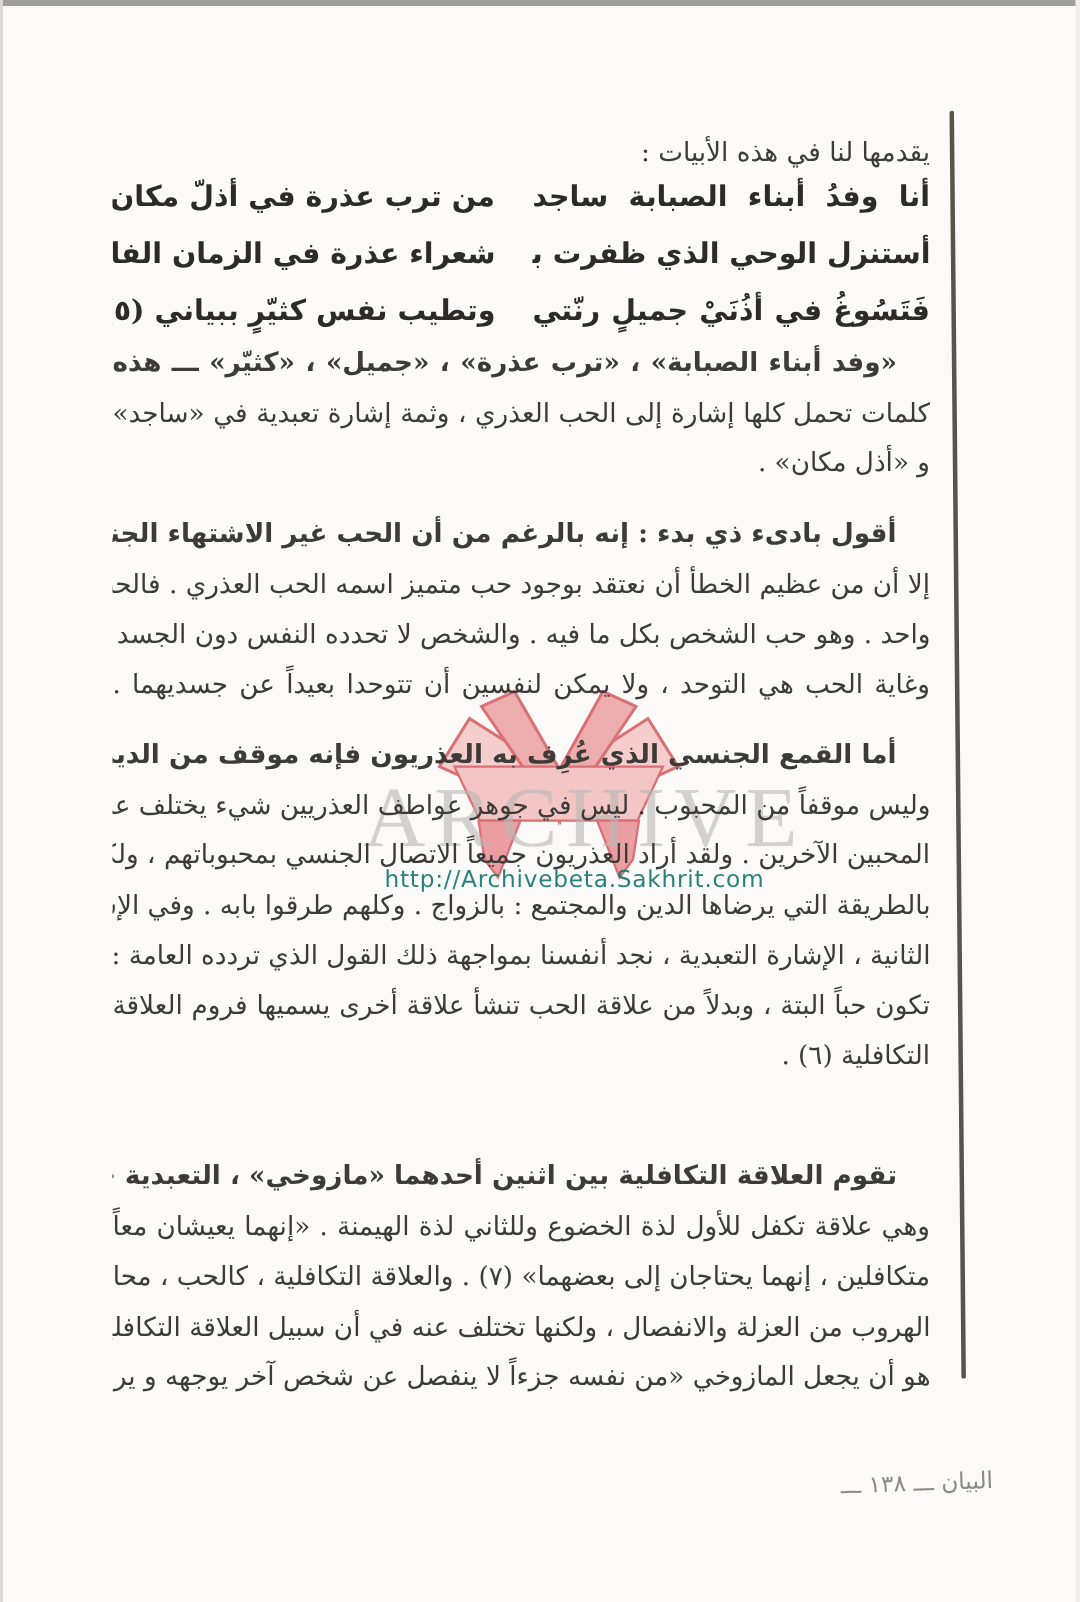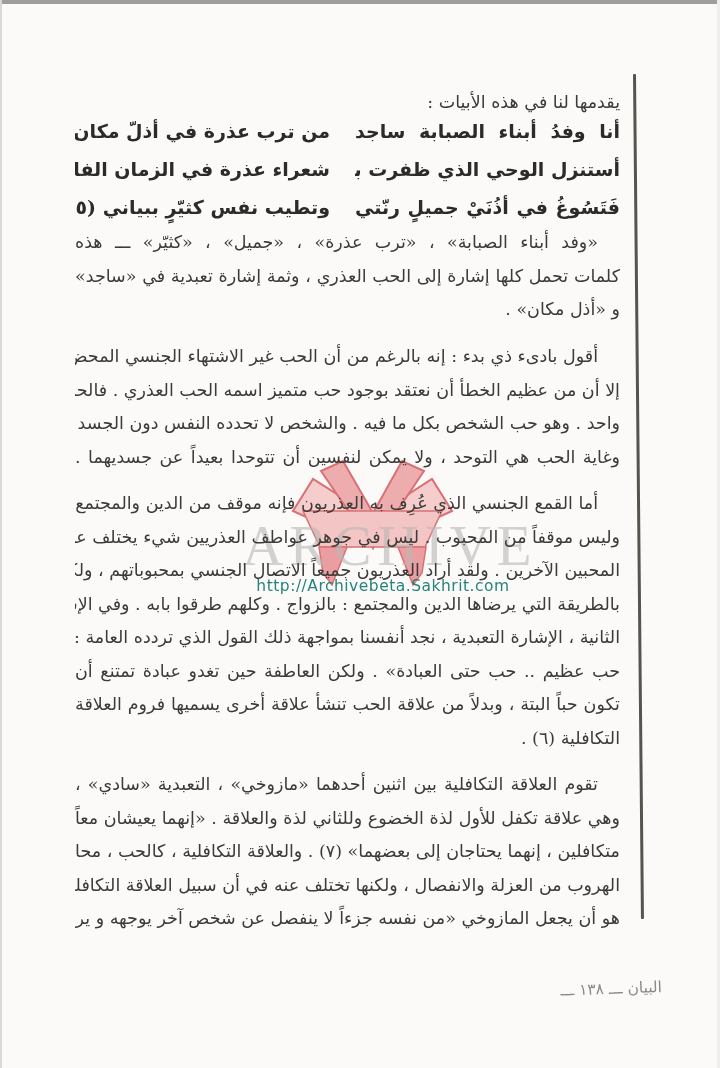--- a/index.html
+++ b/index.html
@@ -35,21 +35,21 @@
     font-size:17.5px;color:#3c3b38;text-align:right;}
   .poem{position:absolute;left:75px;top:112px;width:545px;direction:rtl;}
   .poem-row{display:flex;justify-content:space-between;line-height:38px;}
   .hemi{font-weight:700;font-size:19px;color:#2c2b28;
     text-align:justify;text-align-last:justify;overflow:hidden;white-space:nowrap;}
   .hemi.r{width:265px;} .hemi.l{width:255px;}
 
   .para{position:absolute;left:75px;width:545px;direction:rtl;font-size:17.5px;}
   .para .ln{line-height:33.5px;height:33.5px;overflow:hidden;
     text-align:justify;text-align-last:justify;white-space:nowrap;color:#3c3b38;}
-  .para .ln.first{padding-right:22px;}
+  .para .ln.first{padding-right:22px;font-weight:bold;}
   .para .ln.short{text-align-last:right;}
   #p0{top:226px;} #p1{top:340px;} #p2{top:487px;} #p3{top:768px;}
 
   .footer{
     position:absolute;left:492px;top:981px;width:170px;direction:rtl;
     font-size:15.5px;color:#8b8a84;transform:rotate(-2deg);
     text-align:right;letter-spacing:1px;
   }
 </style>
 </head>
@@ -109,28 +109,27 @@
     <div class="ln">واحد . وهو حب الشخص بكل ما فيه . والشخص لا تحدده النفس دون الجسد .</div>
     <div class="ln">وغاية الحب هي التوحد ، ولا يمكن لنفسين أن تتوحدا بعيداً عن جسديهما .</div>
   </div>
 
   <div class="para" id="p2">
     <div class="ln first">أما القمع الجنسي الذي عُرِف به العذريون فإنه موقف من الدين والمجتمع ،</div>
     <div class="ln">وليس موقفاً من المحبوب . ليس في جوهر عواطف العذريين شيء يختلف عن</div>
     <div class="ln">المحبين الآخرين . ولقد أراد العذريون جميعاً الاتصال الجنسي بمحبوباتهم ، ولكن</div>
     <div class="ln">بالطريقة التي يرضاها الدين والمجتمع : بالزواج . وكلهم طرقوا بابه . وفي الإشارة</div>
     <div class="ln">الثانية ، الإشارة التعبدية ، نجد أنفسنا بمواجهة ذلك القول الذي تردده العامة : «إنه</div>
-    <div class="ln">حب عظيم .. حب حتى العبادة» . ولكن العاطفة حين تغدو عبادة تمتنع أن</div>
     <div class="ln">تكون حباً البتة ، وبدلاً من علاقة الحب تنشأ علاقة أخرى يسميها فروم العلاقة</div>
     <div class="ln short">التكافلية (٦) .</div>
   </div>
 
   <div class="para" id="p3">
     <div class="ln first">تقوم العلاقة التكافلية بين اثنين أحدهما «مازوخي» ، التعبدية «سادي» ،</div>
-    <div class="ln">وهي علاقة تكفل للأول لذة الخضوع وللثاني لذة والعلاقة . «إنهما يعيشان معاً</div>
+    <div class="ln">وهي علاقة تكفل للأول لذة الخضوع وللثاني لذة الهيمنة . «إنهما يعيشان معاً</div>
     <div class="ln">متكافلين ، إنهما يحتاجان إلى بعضهما» (٧) . والعلاقة التكافلية ، كالحب ، محاولة</div>
     <div class="ln">الهروب من العزلة والانفصال ، ولكنها تختلف عنه في أن سبيل العلاقة التكافلية</div>
     <div class="ln">هو أن يجعل المازوخي «من نفسه جزءاً لا ينفصل عن شخص آخر يوجهه و يرشده</div>
   </div>
 
   <div class="footer">البيان ـــ ١٣٨ ـــ</div>
 
 </div>
 
 </body></html>

